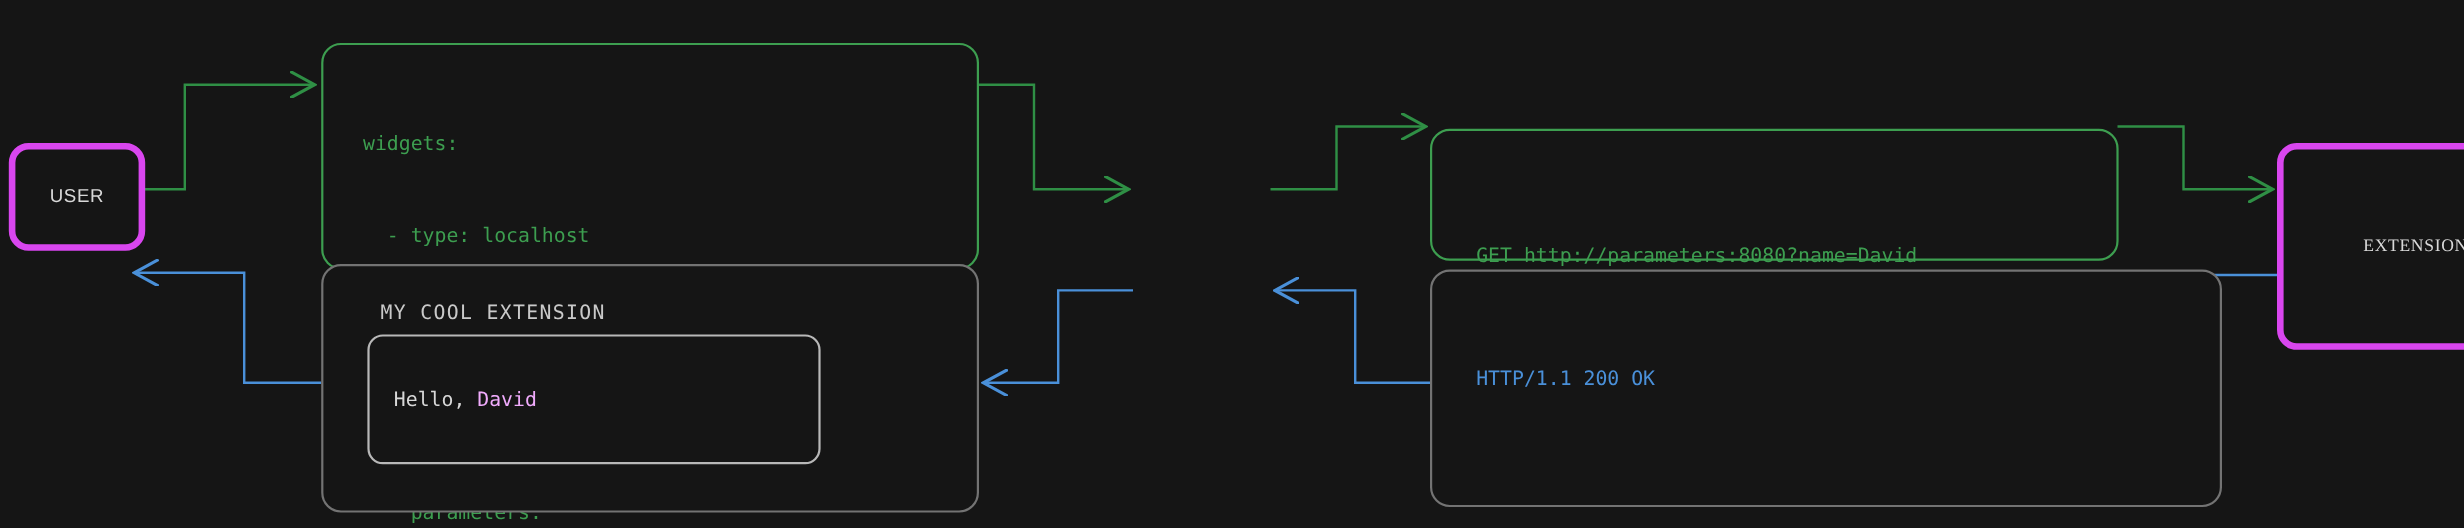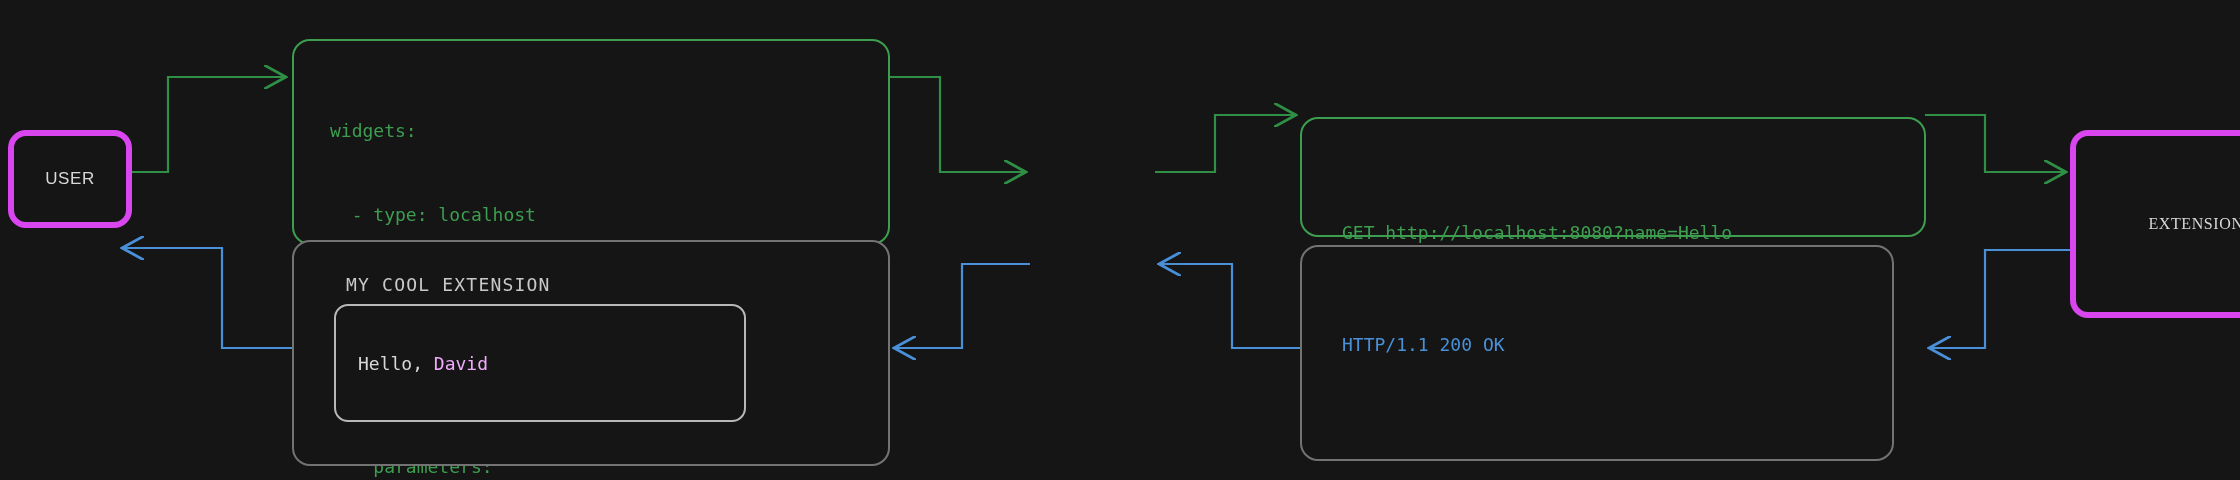--- a/index.html
+++ b/index.html
@@ -149,25 +149,25 @@
     <div class="widget-card" style="position:absolute; left:40px; top:62px; width:412px; height:118px;">
       <div class="widget-body">
         <span>Hello, </span><span class="accent-orange">David</span>
       </div>
     </div>
   </div>
 
 
   <div class="panel panel-green" style="left:1300px; top:88px; width:626px; height:120px;">
     <div class="code code-green" style="padding:44px 0 0 40px;">
-      <div>GET http://localhost:8080?name=Hello</div>
+      <div>GET http://parameters:8080?name=David</div>
     </div>
   </div>
 
-  <div class="panel panel-blue" style="left:1300px; top:245px; width:594px; height:216px;">
+  <div class="panel panel-blue" style="left:1300px; top:245px; width:720px; height:216px;">
     <div class="code code-blue" style="padding:28px 0 0 40px;">
       <div>HTTP/1.1 200 OK</div>
       
       
       
     </div>
   </div>
 
   <div class="node" style="left:2070px; top:130px; width:160px; height:176px;
               font-family:Liberation Serif, serif; font-size:16px;padding-left:40px;">

